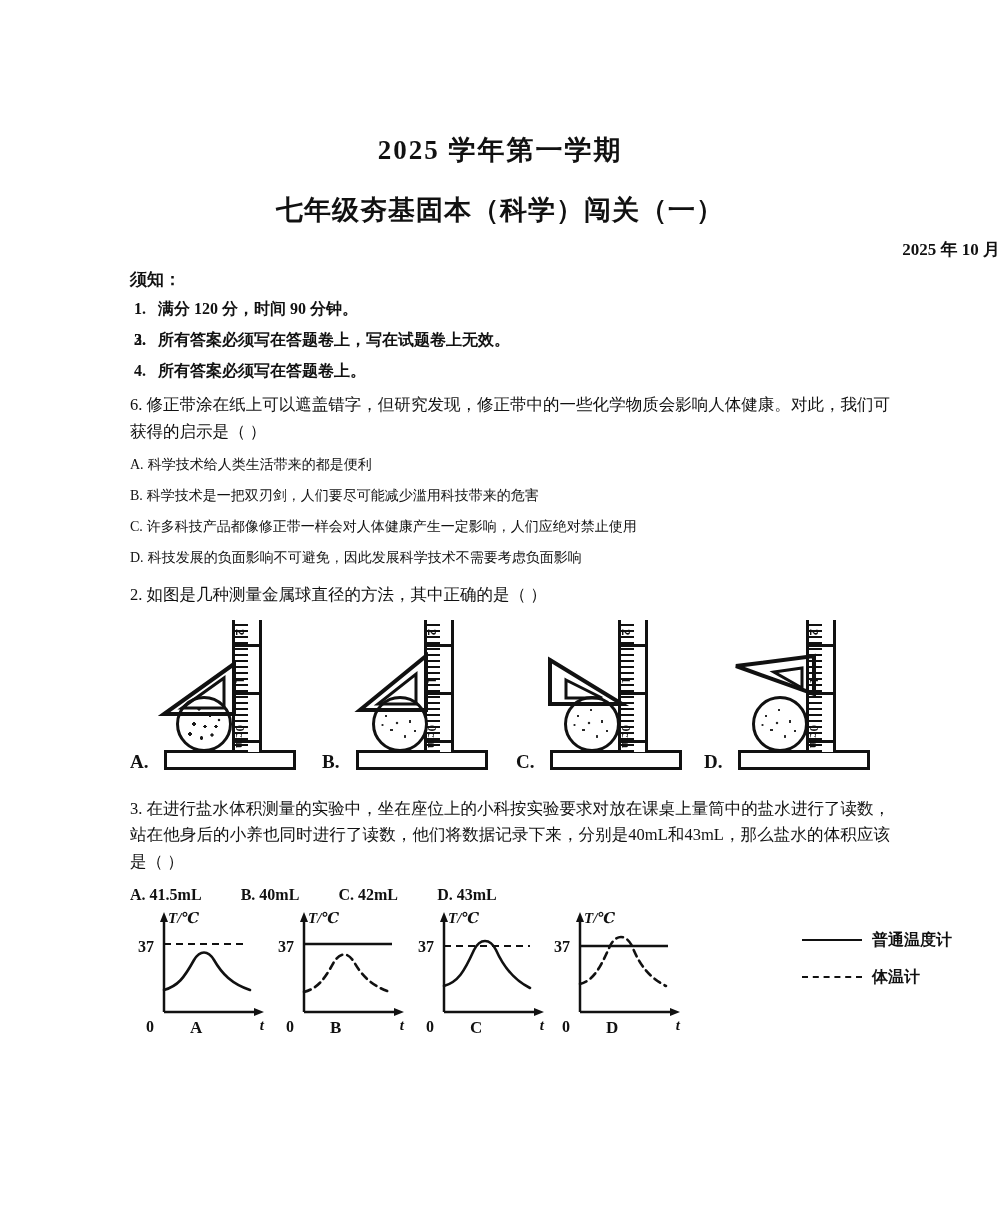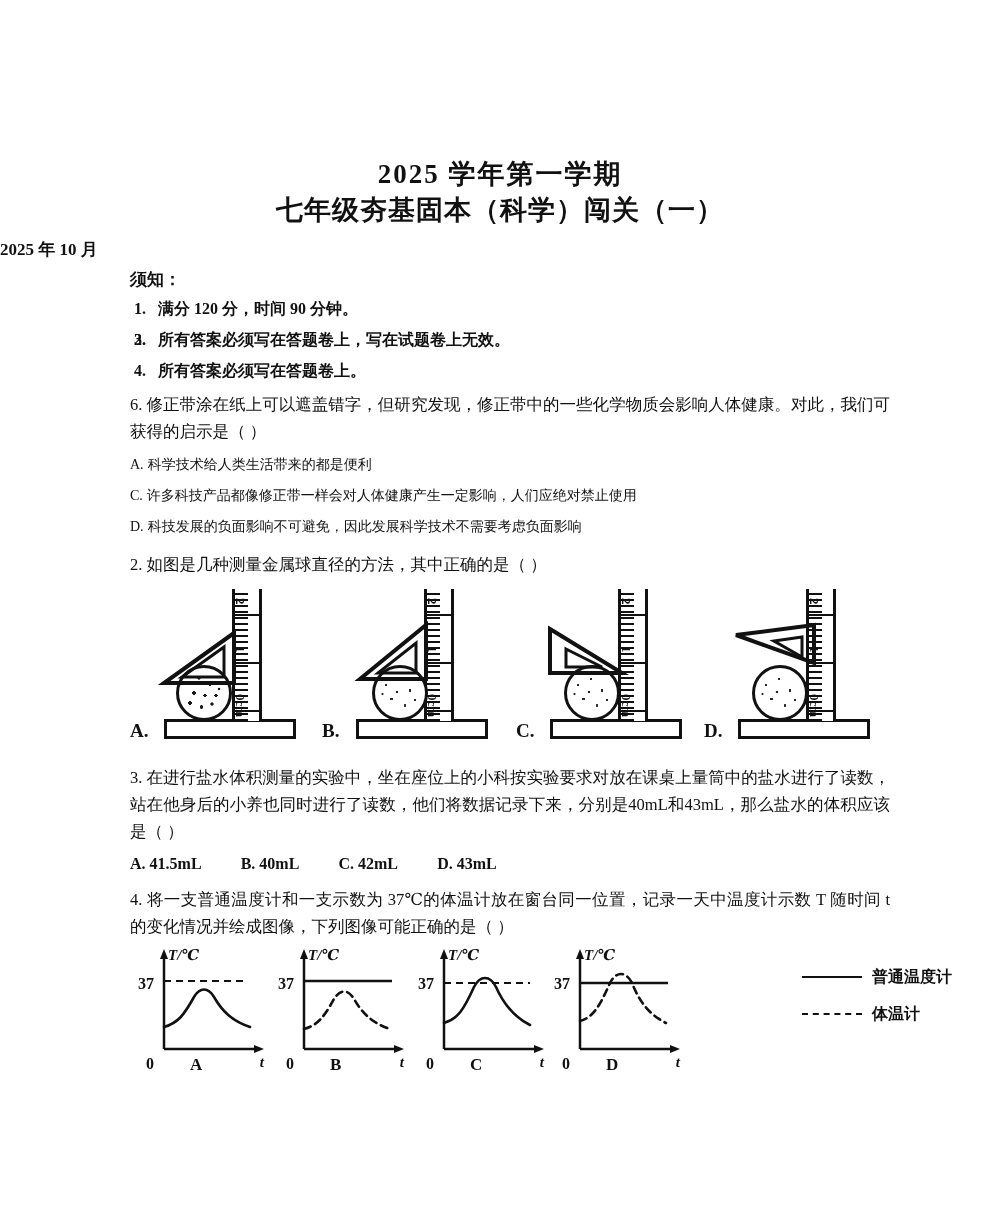--- a/index.html
+++ b/index.html
@@ -25,34 +25,34 @@
 
   
   .title-1 {
     text-align: center;
     font-size: 27px;
     font-weight: bold;
     letter-spacing: 2px;
     margin: 0;
     position: absolute;
     left: 0; right: 0;
-    top: 156px;
+    top: 132px;
   }
   .title-2 {
     text-align: center;
     font-size: 27px;
     font-weight: bold;
     letter-spacing: 1px;
     margin: 0;
     position: absolute;
     left: 0; right: 0;
     top: 192px;
   }
   .title-date {
-    text-align: left;
+    text-align: right;
     font-size: 17px;
     font-weight: bold;
     margin: 0;
     position: absolute;
     left: 0; right: 0;
     top: 238px;
   }
 
   
   .col {
@@ -333,20 +333,23 @@
       <li>
         <span class="num">4.</span>
         <span>所有答案必须写在答题卷上。</span>
       </li>
     </ul>
 
 
     <p class="q">6. 修正带涂在纸上可以遮盖错字，但研究发现，修正带中的一些化学物质会影响人体健康。对此，我们可获得的启示是（      ）</p>
     <p class="opt">
       <span class="lab">A.</span><span>科学技术给人类生活带来的都是便利</span>
+    </p>
+    <p class="opt">
+      <span class="lab">B.</span><span>科学技术是一把双刃剑，人们要尽可能减少滥用科技带来的危害</span>
     </p>
     <p class="opt">
       <span class="lab">C.</span><span>许多科技产品都像修正带一样会对人体健康产生一定影响，人们应绝对禁止使用</span>
     </p>
     <p class="opt">
       <span class="lab">D.</span><span>科技发展的负面影响不可避免，因此发展科学技术不需要考虑负面影响</span>
     </p>
 
     <p class="q tight" style="margin-top:14px">2. 如图是几种测量金属球直径的方法，其中正确的是（      ）</p>
 
@@ -434,21 +437,20 @@
             <polygon points="42,52 70,48 70,68" fill="none" stroke="#111" stroke-width="3"></polygon>
           </svg>
         </div>
       </div>
 
     </div>
 
     <p class="q" style="margin-top:16px">3. 在进行盐水体积测量的实验中，坐在座位上的小科按实验要求对放在课桌上量筒中的盐水进行了读数，站在他身后的小养也同时进行了读数，他们将数据记录下来，分别是40mL和43mL，那么盐水的体积应该是（      ）</p>
     <p class="opts-inline">A. 41.5mL          B. 40mL          C. 42mL          D. 43mL</p>
 
-    <p class="q" style="margin-top:14px">4. 将一支普通温度计和一支示数为 37℃的体温计放在窗台同一位置，记录一天中温度计示数 T 随时间 t 的变化情况并绘成图像，下列图像可能正确的是（      ）</p>
 
     <div class="fig-q4">
 
       <div class="graph" style="left:8px">
         <span class="axis-y-cap">T/℃</span>
         <span class="axis-x-cap">t</span>
         <span class="origin">0</span>
         <span class="ylab37">37</span>
         <span class="glabel">A</span>
         <svg width="128" height="110" viewBox="0 0 128 110" style="position:absolute;left:0;top:0">

